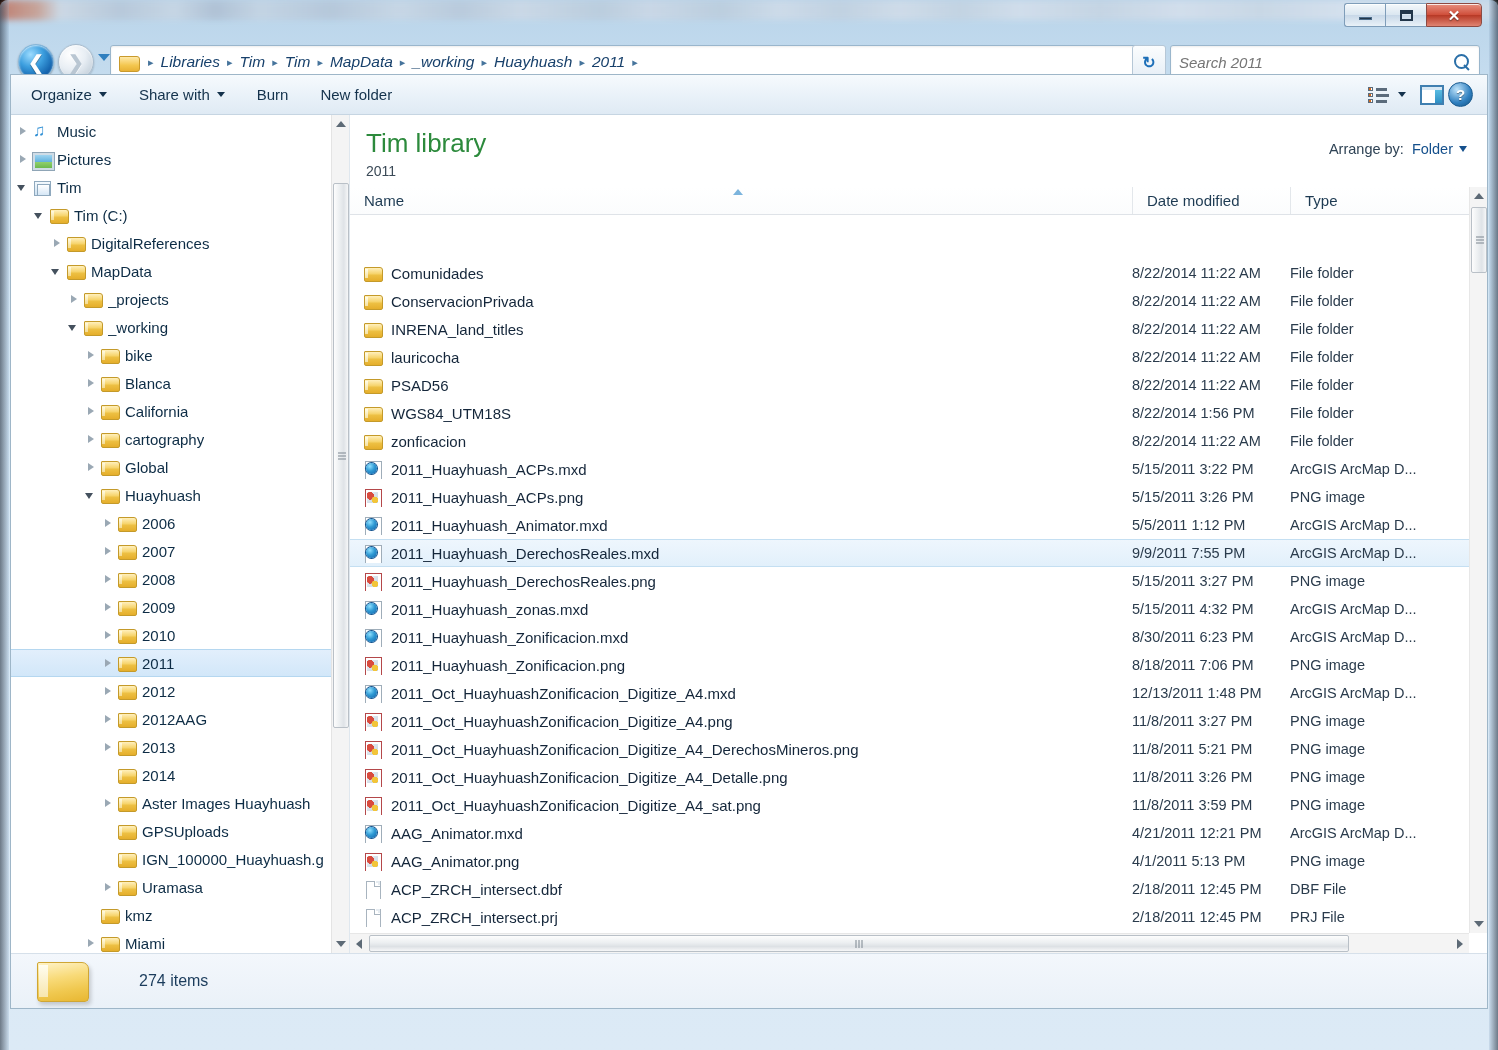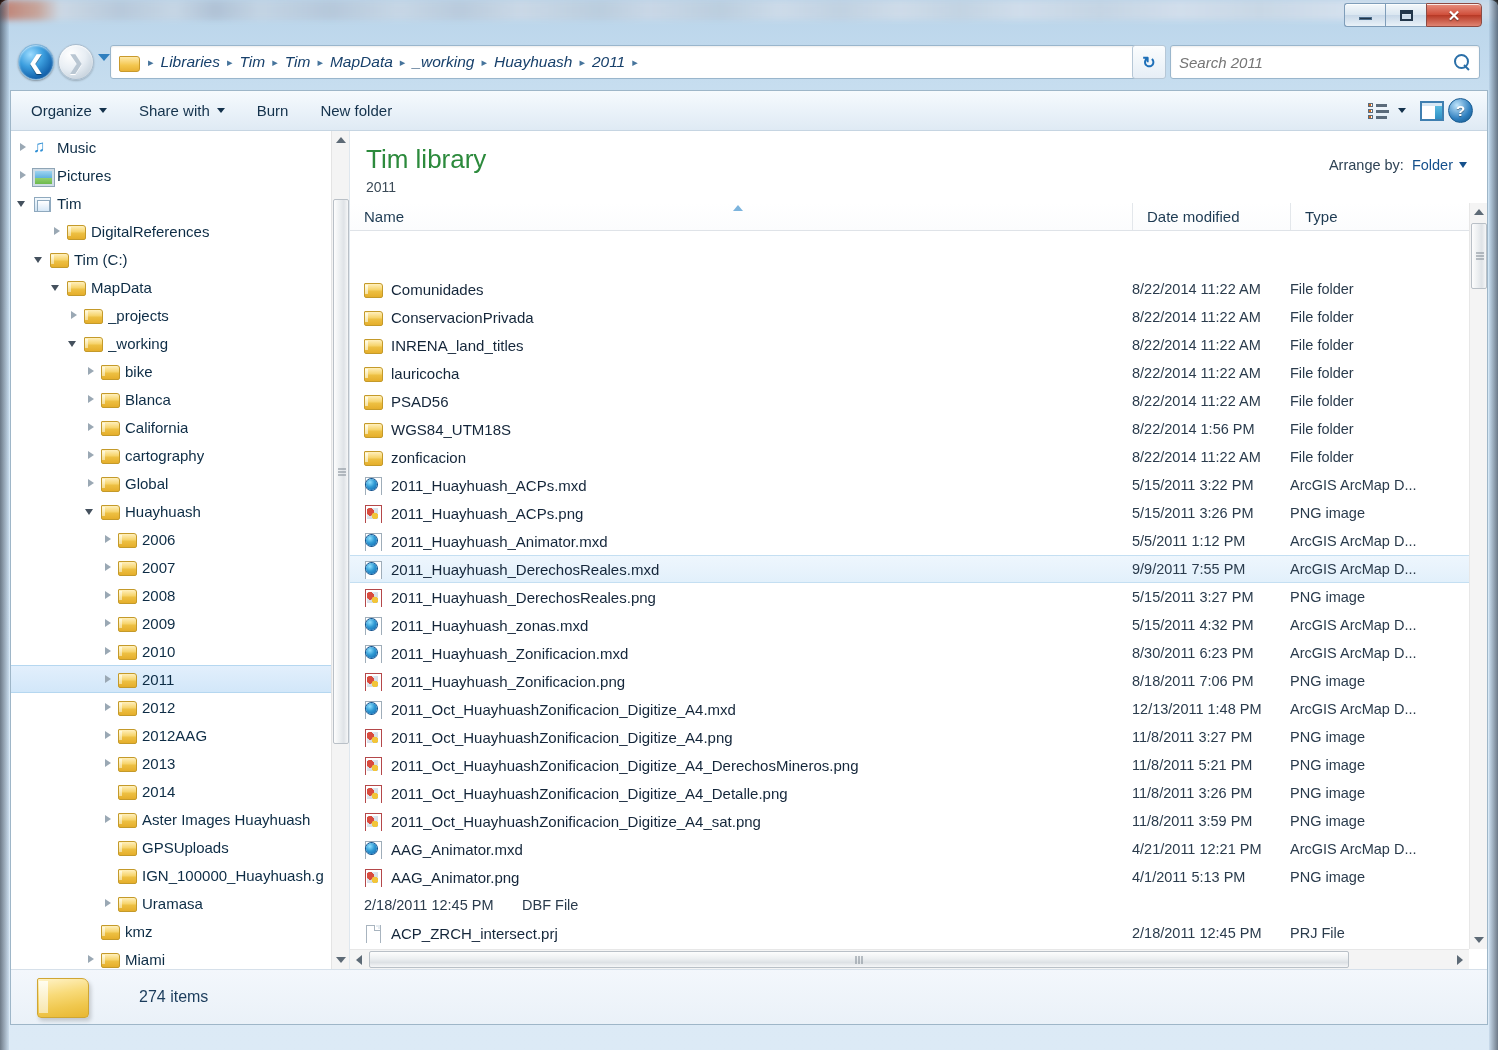--- a/index.html
+++ b/index.html
@@ -135,21 +135,21 @@
     content:""; position:absolute; left:1px; top:1px; width:11px; height:11px;
     border:2px solid #2a6fa8; border-radius:50%;
   }
   .search-icon::after {
     content:""; position:absolute; left:11px; top:11px; width:7px; height:2px;
     background:#2a6fa8; transform:rotate(45deg); transform-origin:left center;
   }
 
   
   .window-body {
-    position:absolute; left:10px; top:90px; width:1478px; height:935px;
+    position:absolute; left:10px; top:74px; width:1478px; height:935px;
     background:#6d28d9; border:1px solid #9eb6c8;
   }
   
   .cmdbar {
     position:absolute; left:0; top:0; width:100%; height:40px;
     background:linear-gradient(180deg,#f6fafd 0%,#eaf2f9 50%,#dfeaf4 100%);
     border-bottom:1px solid #c6d5e2;
     display:flex; align-items:center;
   }
   .cmd-item {
@@ -486,29 +486,29 @@
             <div class="tree-row" style="padding-left: 4px;">
               <span class="exp closed"></span>
               <span class="ic pictures"></span>
               <span class="tree-label">Pictures</span>
             </div>
             <div class="tree-row" style="padding-left: 4px;">
               <span class="exp open"></span>
               <span class="ic libuser"></span>
               <span class="tree-label">Tim</span>
             </div>
-            <div class="tree-row" style="padding-left: 38px;">
-              <span class="exp closed"></span>
-              <span class="ic folder"></span>
-              <span class="tree-label">DigitalReferences</span>
-            </div>
             <div class="tree-row" style="padding-left: 21px;">
               <span class="exp open"></span>
               <span class="ic folder"></span>
               <span class="tree-label">Tim (C:)</span>
+            </div>
+            <div class="tree-row" style="padding-left: 38px;">
+              <span class="exp closed"></span>
+              <span class="ic folder"></span>
+              <span class="tree-label">DigitalReferences</span>
             </div>
             <div class="tree-row" style="padding-left: 38px;">
               <span class="exp open"></span>
               <span class="ic folder"></span>
               <span class="tree-label">MapData</span>
             </div>
             <div class="tree-row" style="padding-left: 55px;">
               <span class="exp closed"></span>
               <span class="ic folder"></span>
               <span class="tree-label">_projects</span>
@@ -846,20 +846,24 @@
             </div>
             <div class="row">
               <div class="cell-name">
                 <span class="fic png"></span>
                 <span>AAG_Animator.png</span>
               </div>
               <div class="cell-date">4/1/2011 5:13 PM</div>
               <div class="cell-type">PNG image</div>
             </div>
             <div class="row">
+              <div class="cell-name">
+                <span class="fic doc"></span>
+                <span>ACP_ZRCH_intersect.dbf</span>
+              </div>
               <div class="cell-date">2/18/2011 12:45 PM</div>
               <div class="cell-type">DBF File</div>
             </div>
             <div class="row">
               <div class="cell-name">
                 <span class="fic doc"></span>
                 <span>ACP_ZRCH_intersect.prj</span>
               </div>
               <div class="cell-date">2/18/2011 12:45 PM</div>
               <div class="cell-type">PRJ File</div>

